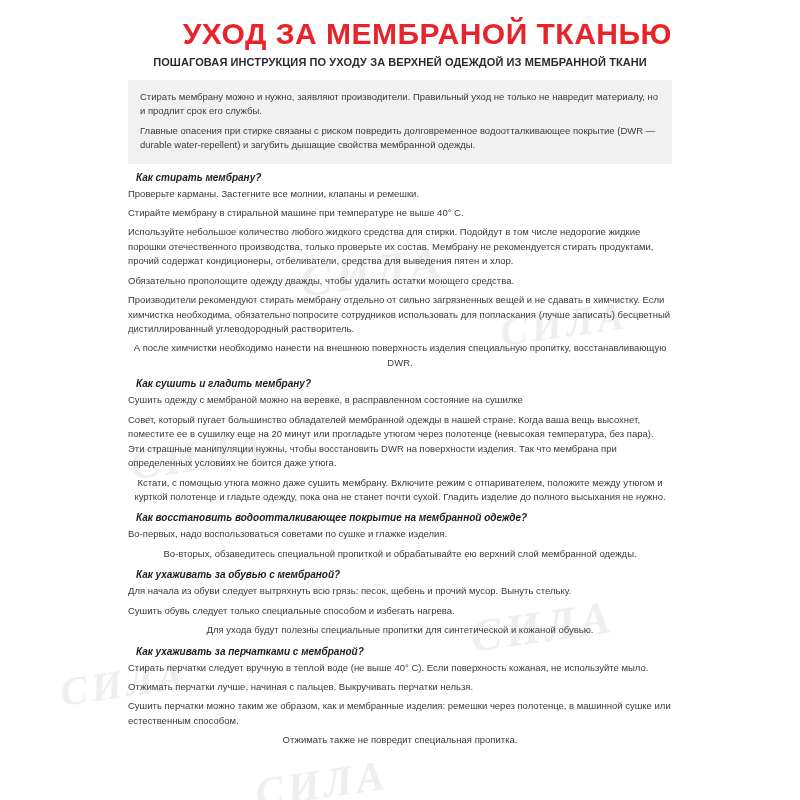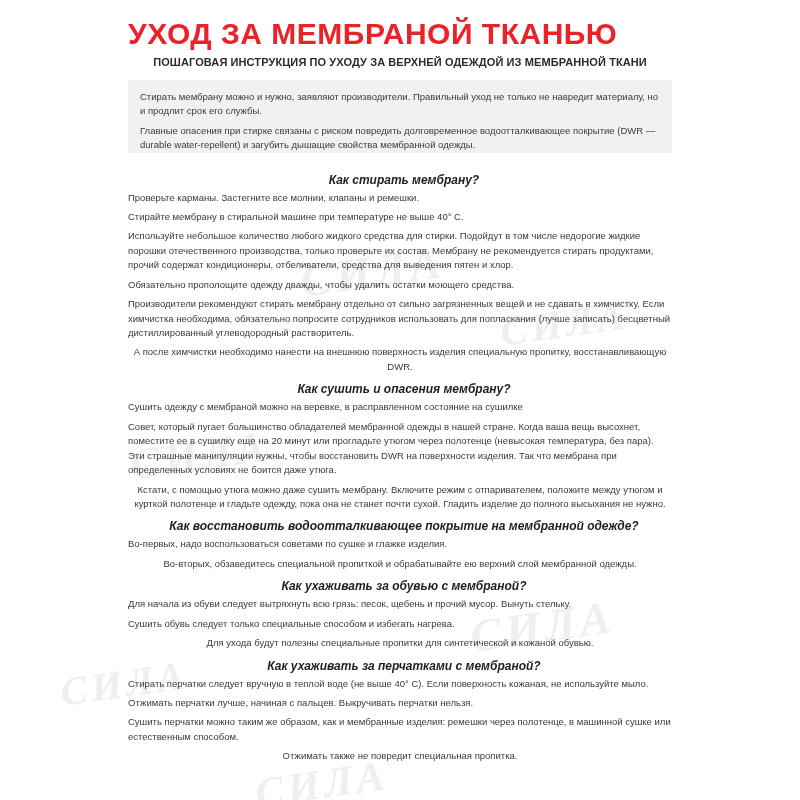--- a/index.html
+++ b/index.html
@@ -49,53 +49,52 @@
   .content {
     position: relative;
     z-index: 1;
   }
 
   h1.title {
     font-family: "Liberation Sans", sans-serif;
     font-size: 30px;
     font-weight: bold;
     color: #e8232a;
-    text-align: left;
+    text-align: right;
     letter-spacing: 0.5px;
     margin: 0 0 6px 0;
     line-height: 1.05;
   }
   .subtitle {
     font-size: 11px;
     font-weight: bold;
     color: #2b2b2b;
     text-align: center;
     letter-spacing: 0.1px;
     margin-bottom: 12px;
   }
   .intro-box {
     background: #f1f1f1;
-    padding: 10px 12px 0 12px;
-    margin-bottom: 20px;
+    padding: 10px 12px 11px 12px;
+    margin-bottom: 8px;
   }
   .intro-box p {
     margin: 0 0 6px 0;
     font-size: 9.5px;
     line-height: 1.5;
     color: #3a3a3a;
   }
   .intro-box p:last-child { margin-bottom: 0; }
 
   .section-head {
-    font-size: 12px;
+    font-size: 10px;
     font-weight: bold;
     font-style: italic;
     color: #1f1f1f;
     margin: 8px 0 4px 8px;
-    text-align: center;
   }
   .para {
     font-size: 9.5px;
     line-height: 1.52;
     margin: 0 0 5px 0;
     color: #3a3a3a;
   }
   .para:last-child { margin-bottom: 0; text-align: center; }
   .block { margin-bottom: 2px; }
 </style>
@@ -127,21 +126,21 @@
       <div class="section-head">Как стирать мембрану?</div>
       <p class="para">Проверьте карманы. Застегните все молнии, клапаны и ремешки.</p>
       <p class="para">Стирайте мембрану в стиральной машине при температуре не выше 40° C.</p>
       <p class="para">Используйте небольшое количество любого жидкого средства для стирки. Подойдут в том числе недорогие жидкие порошки отечественного производства, только проверьте их состав. Мембрану не рекомендуется стирать продуктами, прочий содержат кондиционеры, отбеливатели, средства для выведения пятен и хлор.</p>
       <p class="para">Обязательно прополощите одежду дважды, чтобы удалить остатки моющего средства.</p>
       <p class="para">Производители рекомендуют стирать мембрану отдельно от сильно загрязненных вещей и не сдавать в химчистку. Если химчистка необходима, обязательно попросите сотрудников использовать для попласкания (лучше записать) бесцветный дистиллированный углеводородный растворитель.</p>
       <p class="para">А после химчистки необходимо нанести на внешнюю поверхность изделия специальную пропитку, восстанавливающую DWR.</p>
     </div>
 
     <div class="block">
-      <div class="section-head">Как сушить и опасения мембрану?</div>
+      <div class="section-head">Как сушить и гладить мембрану?</div>
       <p class="para">Сушить одежду с мембраной можно на веревке, в расправленном состояние на сушилке</p>
       <p class="para">Совет, который пугает большинство обладателей мембранной одежды в нашей стране. Когда ваша вещь высохнет, поместите ее в сушилку еще на 20 минут или прогладьте утюгом через полотенце (невысокая температура, без пара). Эти страшные манипуляции нужны, чтобы восстановить DWR на поверхности изделия. Так что мембрана при определенных условиях не боится даже утюга.</p>
       <p class="para">Кстати, с помощью утюга можно даже сушить мембрану. Включите режим с отпаривателем, положите между утюгом и курткой полотенце и гладьте одежду, пока она не станет почти сухой. Гладить изделие до полного высыхания не нужно.</p>
     </div>
 
     <div class="block">
       <div class="section-head">Как восстановить водоотталкивающее покрытие на мембранной одежде?</div>
       <p class="para">Во-первых, надо воспользоваться советами по сушке и глажке изделия.</p>
       <p class="para">Во-вторых, обзаведитесь специальной пропиткой и обрабатывайте ею верхний слой мембранной одежды.</p>
     </div>

